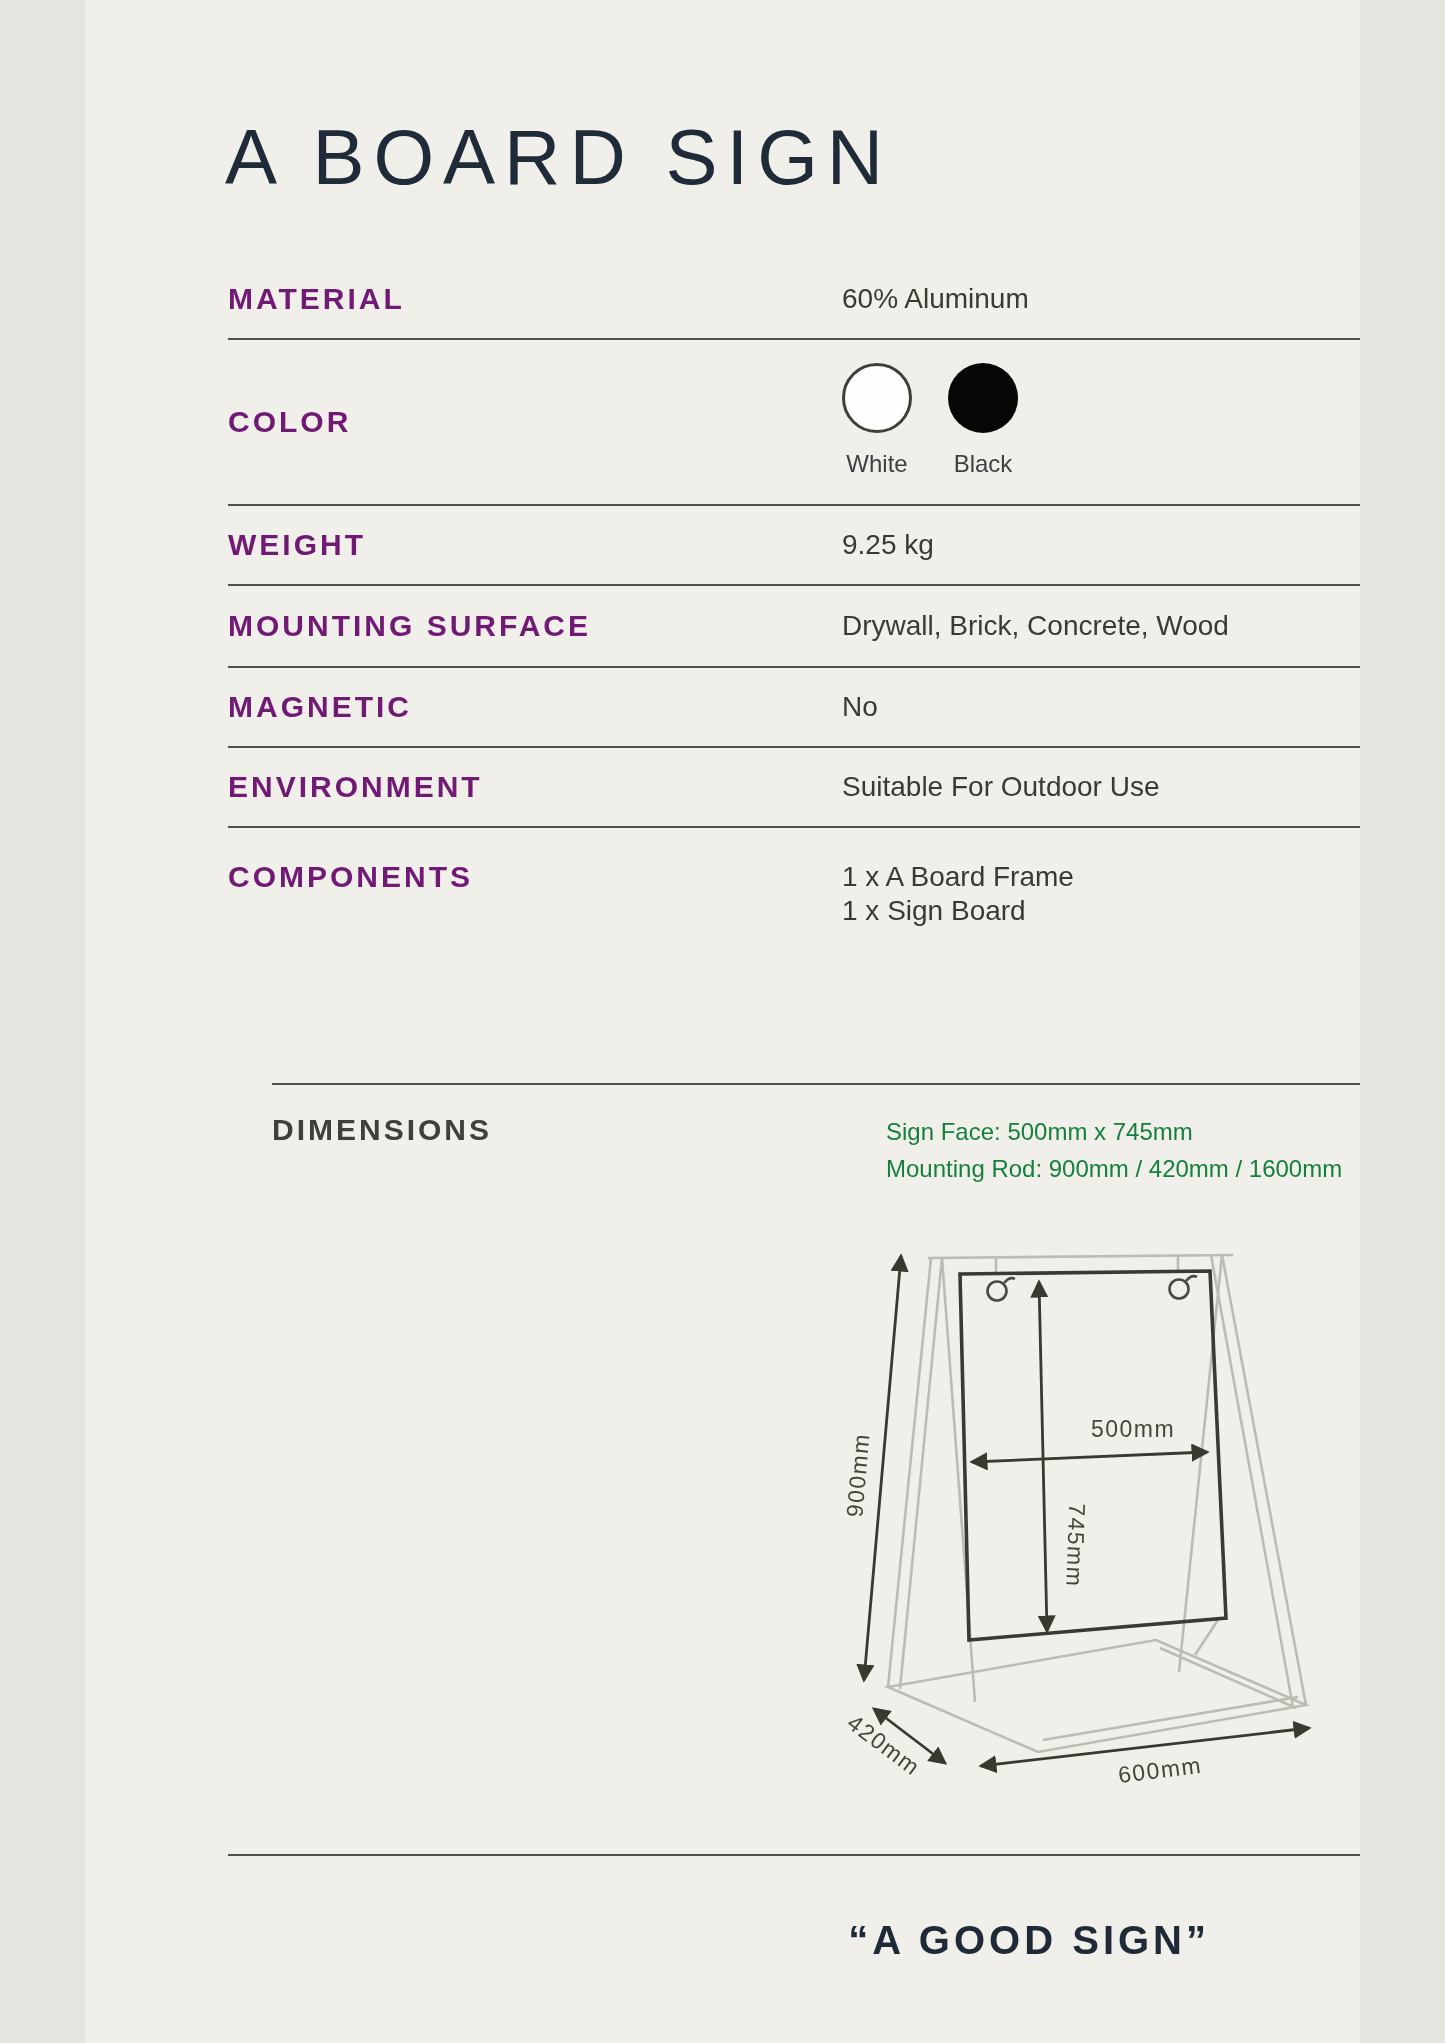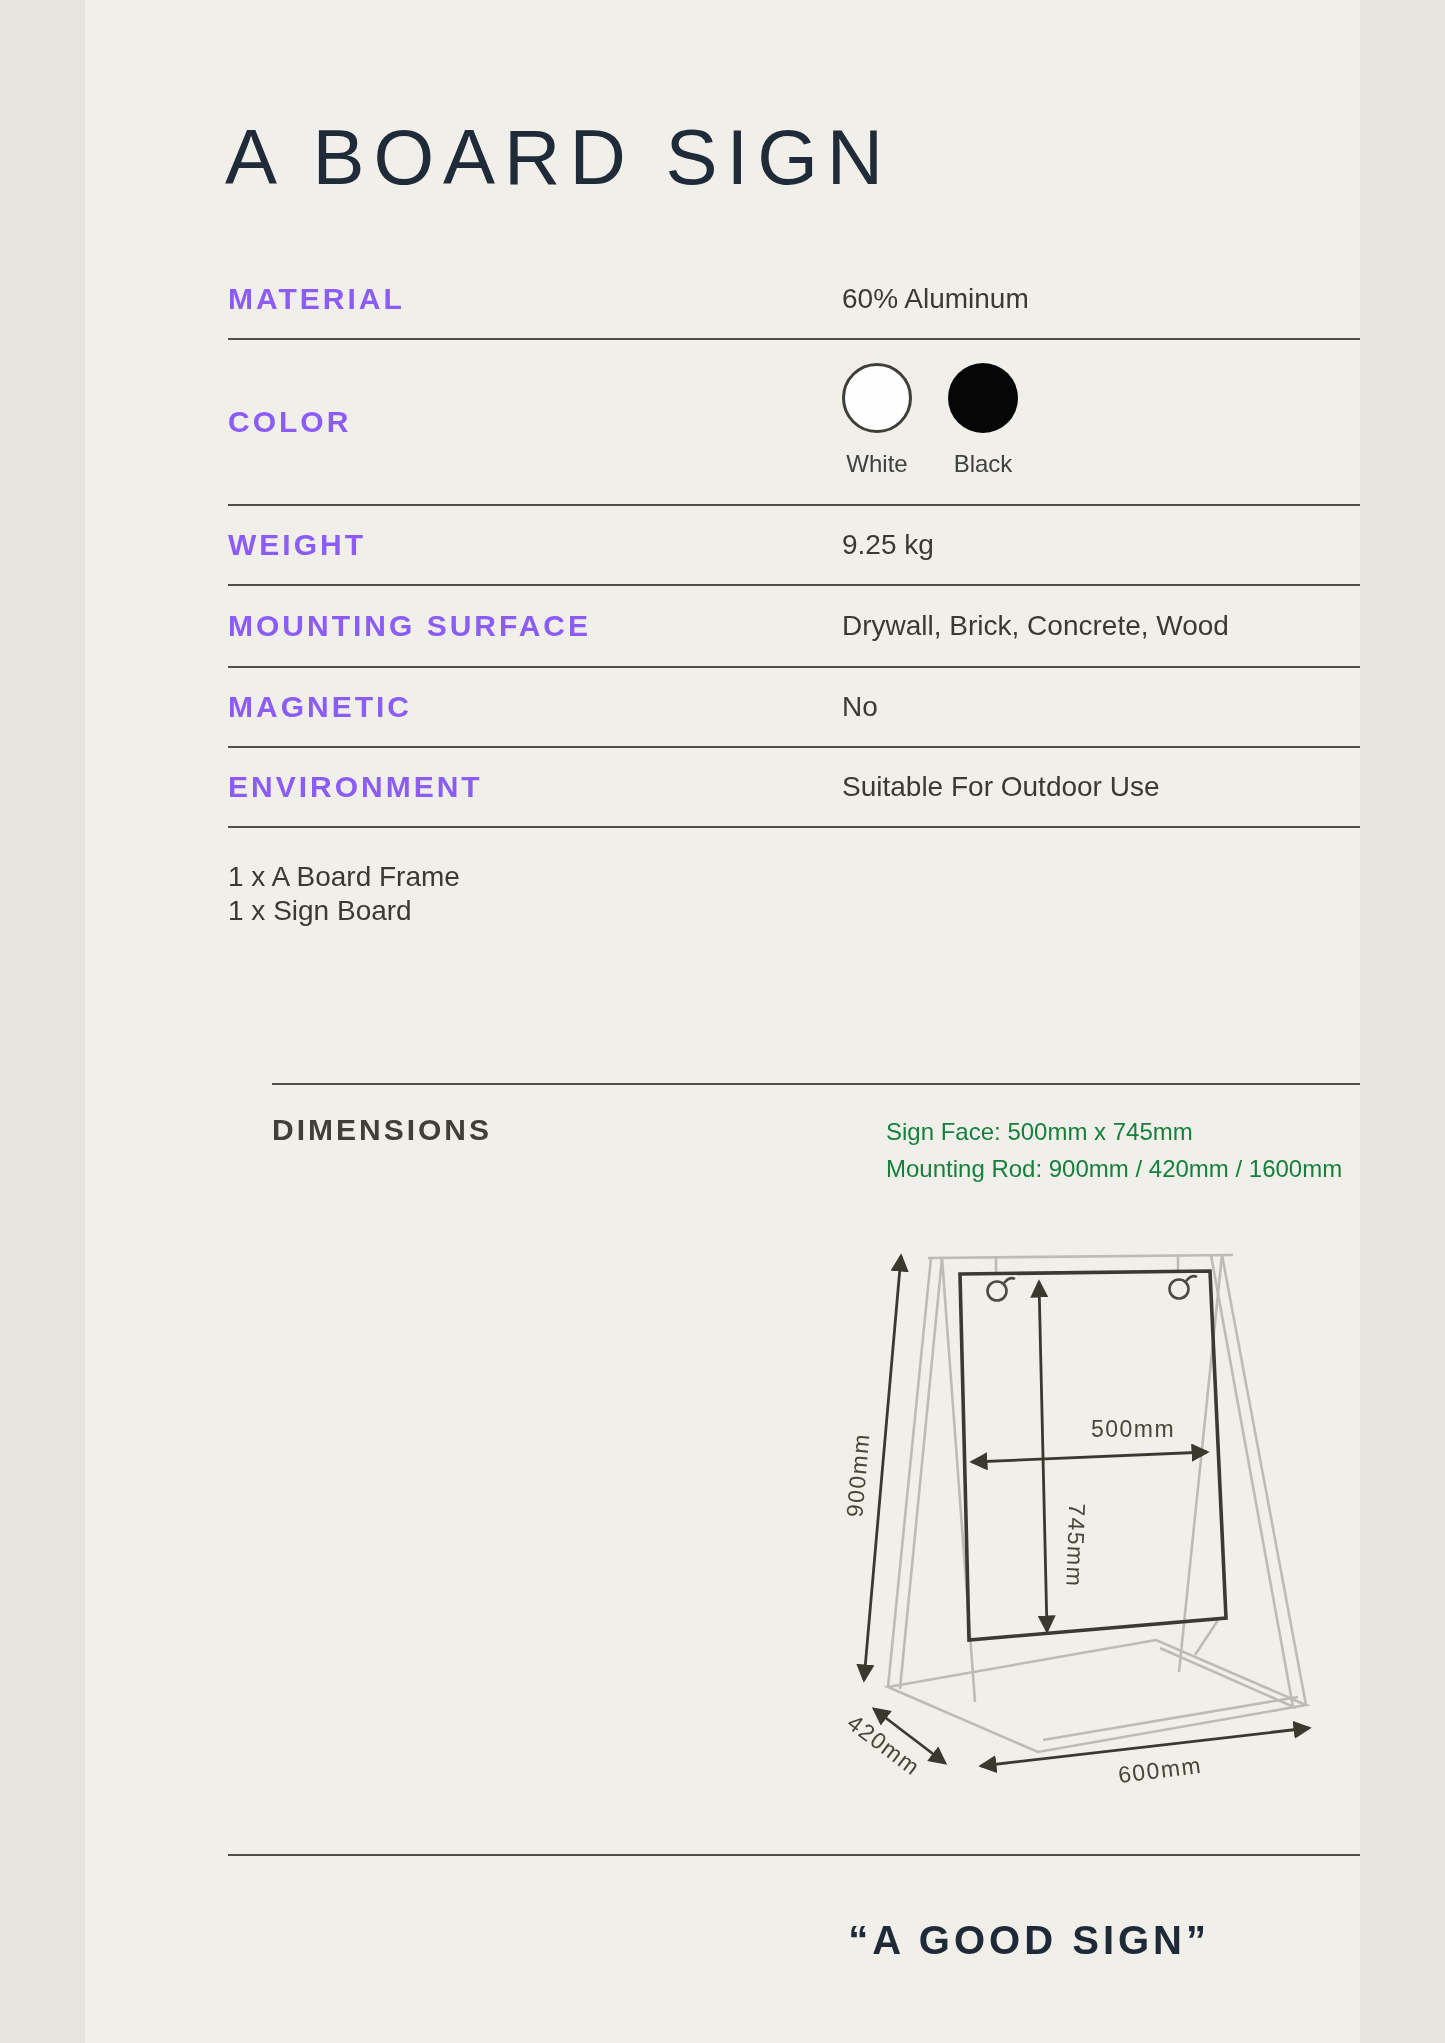--- a/index.html
+++ b/index.html
@@ -21,21 +21,21 @@
   
   .spec-table{position:absolute;left:143px;top:260px;width:1152px;}
   .row{
     display:flex;align-items:center;
     border-bottom:2px solid #504f48;
     box-sizing:border-box;
   }
   .row .lbl{
     width:614px;flex:0 0 614px;
     font-size:30px;font-weight:600;letter-spacing:3px;
-    color:#8b5cf6;white-space:nowrap;
+    color:#701a75;white-space:nowrap;
   }
   .row .val{
     font-size:28px;font-weight:400;color:#3b3a32;
     line-height:34px;white-space:nowrap;
   }
   .r-h80{height:80px;}
   .r-h82{height:82px;}
   .r-color{height:166px;}
   .r-components{height:254px;border-bottom:none;align-items:flex-start;padding-top:32px;}
   
@@ -114,20 +114,21 @@
       <div class="lbl">MAGNETIC</div>
       <div class="val">No</div>
     </div>
 
     <div class="row r-h80">
       <div class="lbl">ENVIRONMENT</div>
       <div class="val">Suitable For Outdoor Use</div>
     </div>
 
     <div class="row r-components">
+      <div class="lbl">COMPONENTS</div>
       <div class="val">
         <div>1 x A Board Frame</div>
         <div>1 x Sign Board</div>
       </div>
     </div>
 
   </div>
 
   <div class="dim-section">
     <div class="lbl">DIMENSIONS</div>

